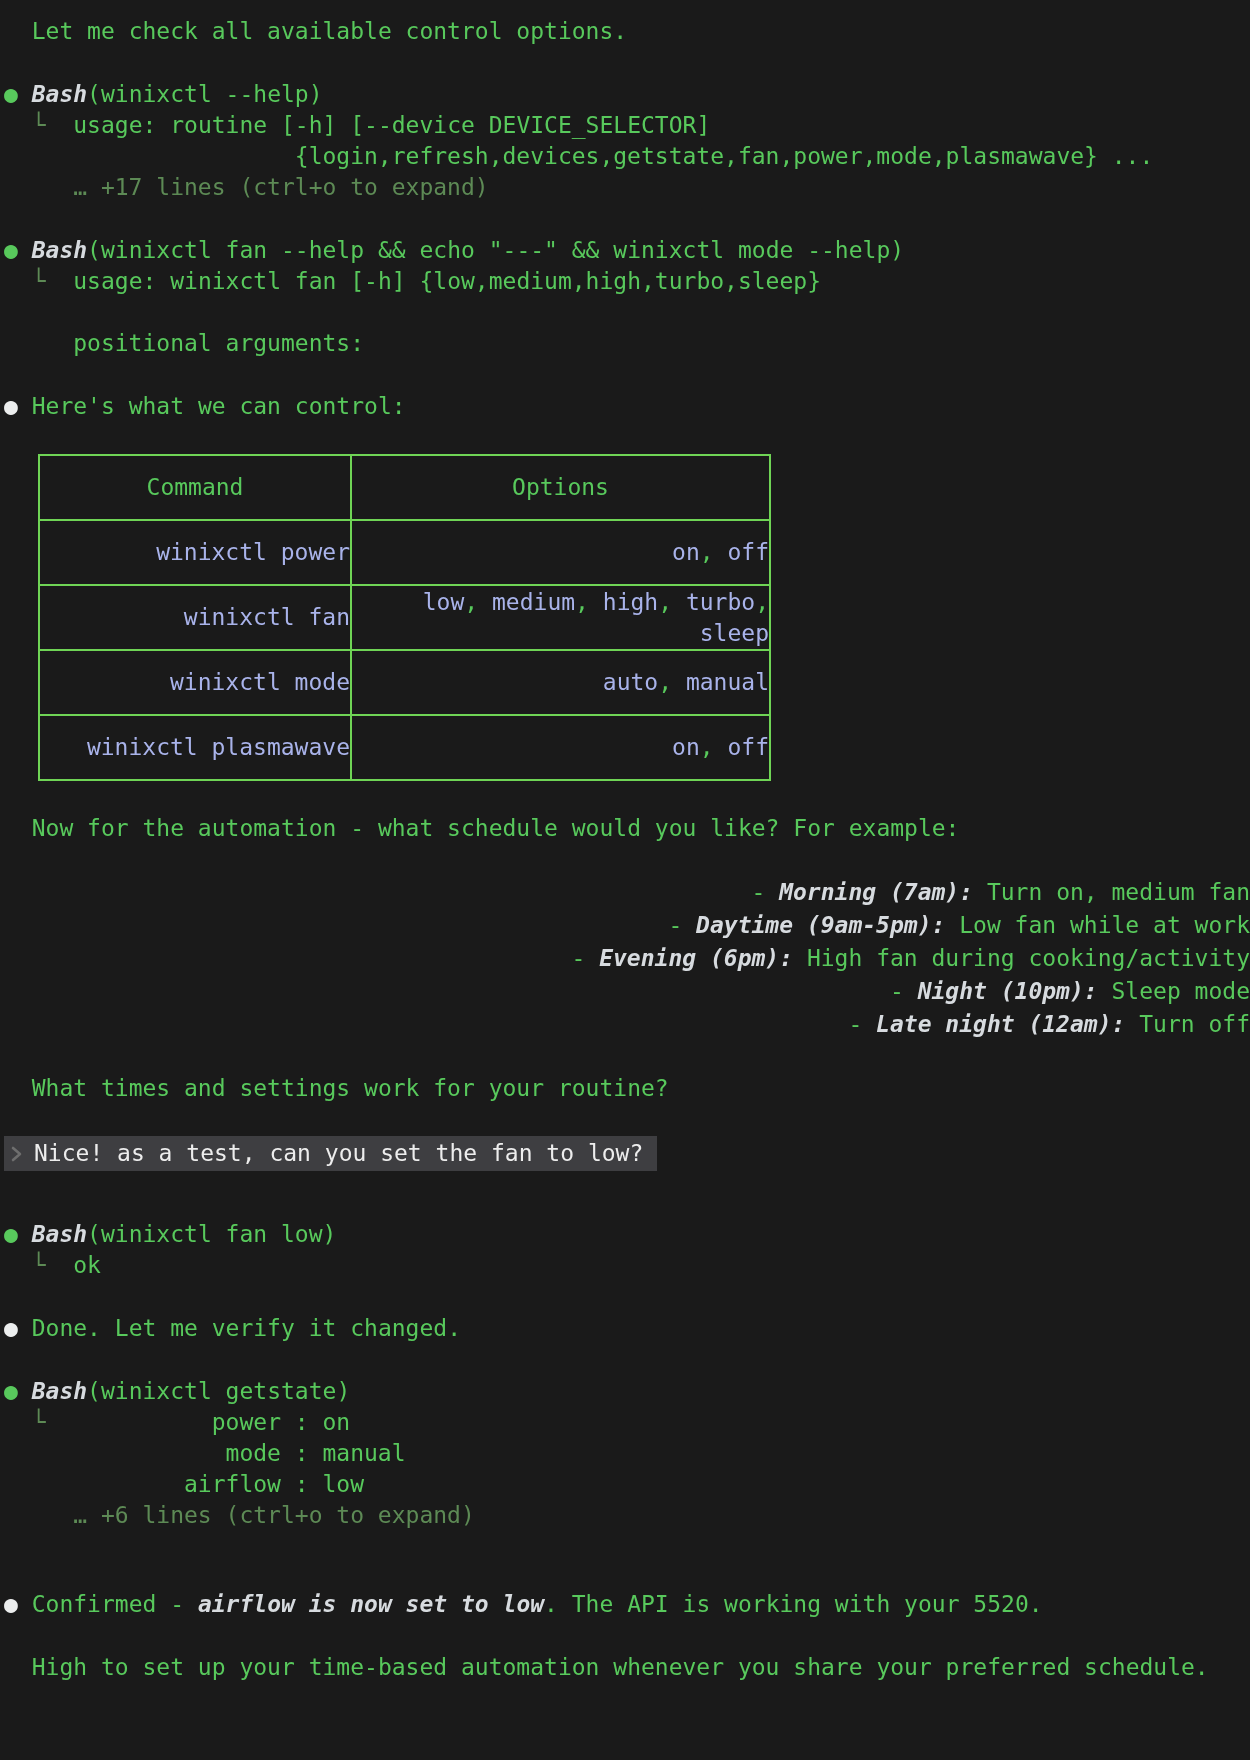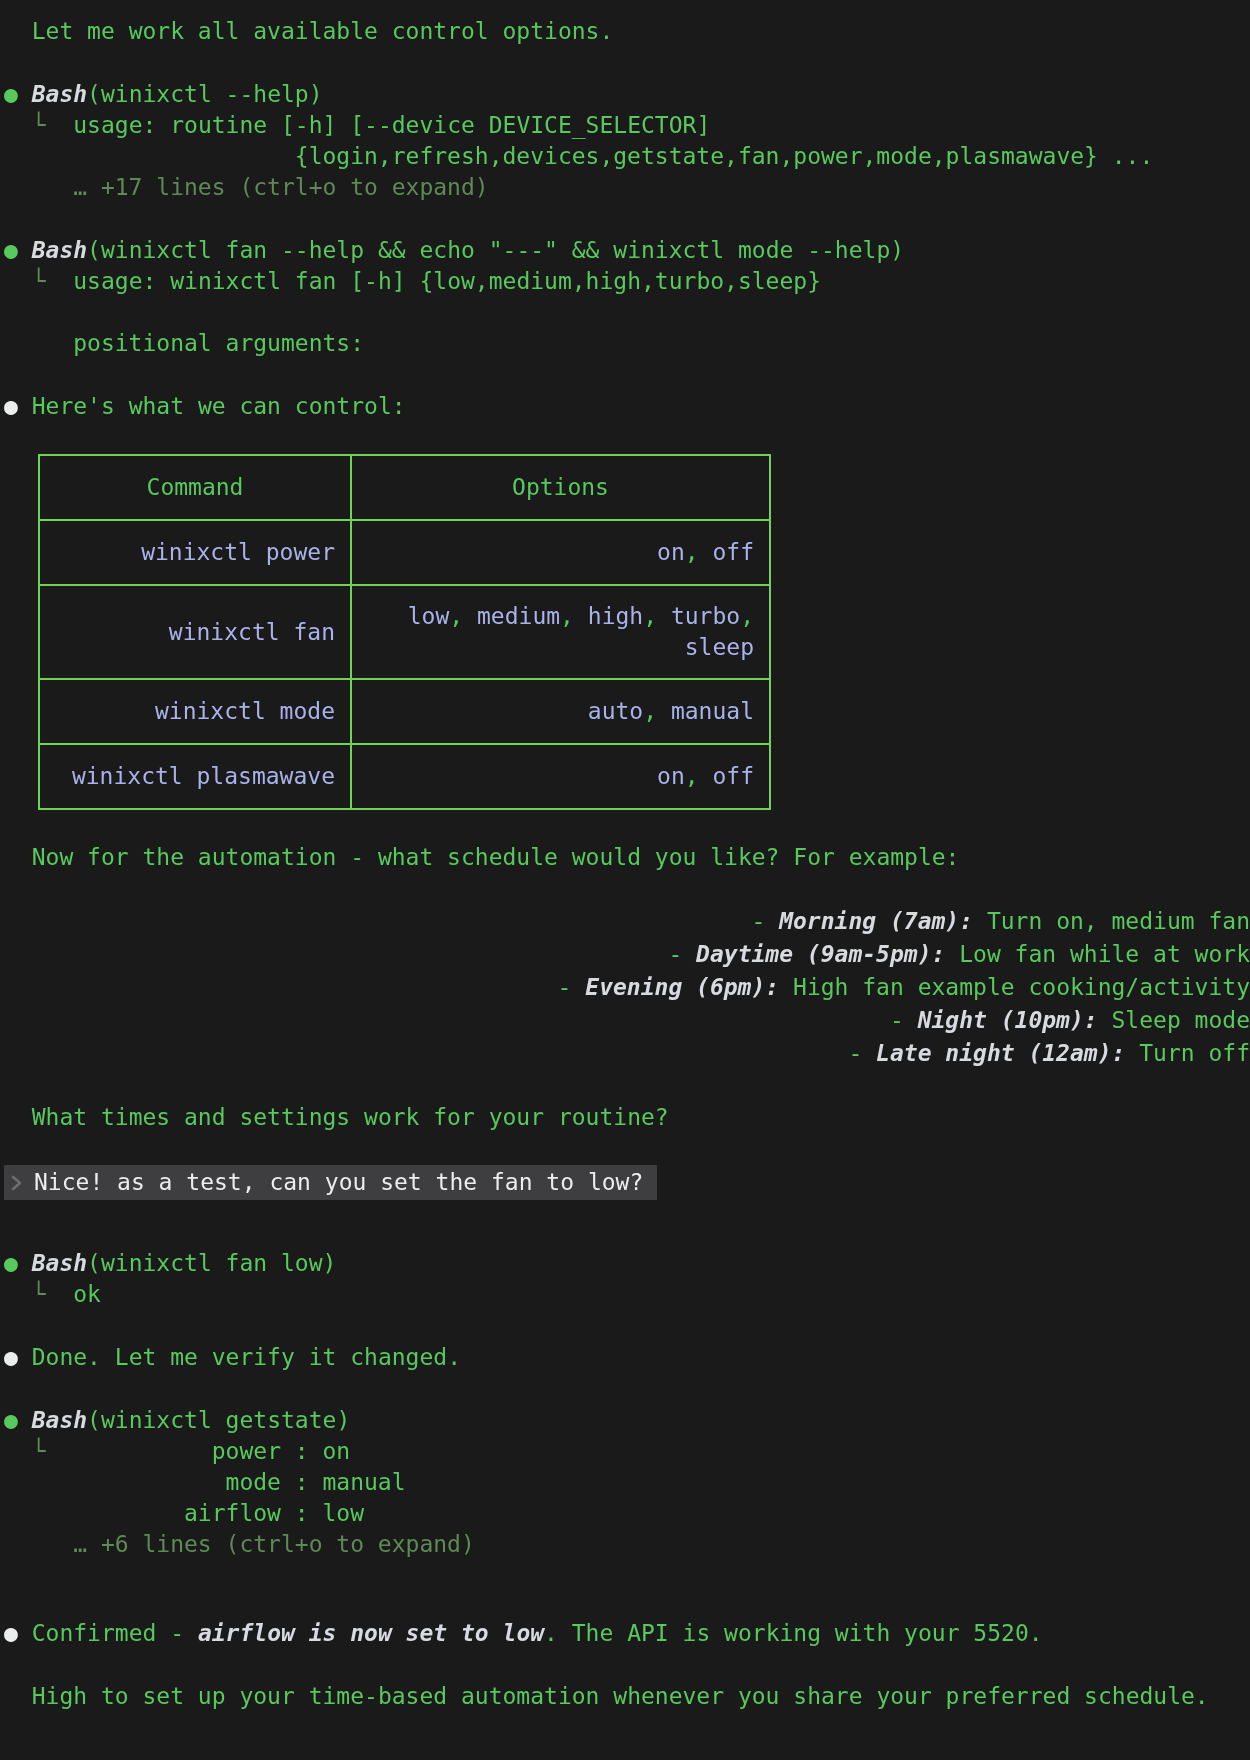--- a/index.html
+++ b/index.html
@@ -28,21 +28,21 @@
   .conn{color:var(--dim);}
   .paren::before{content:"(";}
   .paren::after{content:")";}
   
   .list .line{line-height:33px;min-height:33px;text-align:right;}
   .list{margin-top:8px;}
   
   table.ctl{border-collapse:collapse;margin:26px 0 0 34px;}
   table.ctl th,table.ctl td{
     border:2px solid var(--table_border);
-    height:65px;padding:15px;
+    height:65px;padding:0;
   }
   table.ctl th{font-weight:normal;color:var(--green);text-align:center;}
   table.ctl th.c1,table.ctl td.c1{width:312px;}
   table.ctl th.c2,table.ctl td.c2{width:419px;}
   table.ctl td{padding-left:20px;color:var(--lavender);text-align:right;}
   table.ctl td .sep{color:var(--green);}
   
   .userblock{margin-bottom:48px;}
   .userbar{
     display:inline-block;background:var(--userbar_bg);color:var(--userbar_text);
@@ -51,21 +51,21 @@
   .userbar .chev{color:var(--chevron);display:inline-block;margin-right:10px;}
   .userbar .chev svg{vertical-align:-3px;}
   
   #terminal > .block:nth-child(12){margin-bottom:58px;}
 </style>
 </head>
 <body>
 
 <div id="terminal">
     <div class="block text-block">
-      <div class="line"><span>  </span><span class="g">Let me work all available control options.</span></div>
+      <div class="line"><span>  </span><span class="g">Let me check all available control options.</span></div>
     </div>
     <div class="block tool-block">
       <div class="line"><span class="g">●</span><span> </span><span class="w">Bash</span><span class="g paren">winixctl --help</span></div>
       <div class="line"><span>  </span><span class="conn">└</span><span>  </span><span class="g">usage: routine [-h] [--device DEVICE_SELECTOR]</span></div>
       <div class="line"><span class="g">                     {login,refresh,devices,getstate,fan,power,mode,plasmawave} ...</span></div>
       <div class="line"><span class="dim">     … +17 lines (ctrl+o to expand)</span></div>
     </div>
     <div class="block tool-block">
       <div class="line"><span class="g">●</span><span> </span><span class="w">Bash</span><span class="g paren">winixctl fan --help &amp;&amp; echo "---" &amp;&amp; winixctl mode --help</span></div>
       <div class="line"><span>  </span><span class="conn">└</span><span>  </span><span class="g">usage: winixctl fan [-h] {low,medium,high,turbo,sleep}</span></div>
@@ -102,21 +102,21 @@
           </tr>
         </tbody>
       </table>
     </div>
     <div class="block text-block">
       <div class="line"><span>  </span><span class="g">Now for the automation - what schedule would you like? For example:</span></div>
     </div>
     <div class="block list">
       <div class="line"><span class="g">- </span><span class="w">Morning (7am):</span><span> </span><span class="g">Turn on, medium fan</span></div>
       <div class="line"><span class="g">- </span><span class="w">Daytime (9am-5pm):</span><span> </span><span class="g">Low fan while at work</span></div>
-      <div class="line"><span class="g">- </span><span class="w">Evening (6pm):</span><span> </span><span class="g">High fan example cooking/activity</span></div>
+      <div class="line"><span class="g">- </span><span class="w">Evening (6pm):</span><span> </span><span class="g">High fan during cooking/activity</span></div>
       <div class="line"><span class="g">- </span><span class="w">Night (10pm):</span><span> </span><span class="g">Sleep mode</span></div>
       <div class="line"><span class="g">- </span><span class="w">Late night (12am):</span><span> </span><span class="g">Turn off</span></div>
     </div>
     <div class="block text-block">
       <div class="line"><span>  </span><span class="g">What times and settings work for your routine?</span></div>
     </div>
     <div class="block userblock"><div class="userbar"><span class="chev"><svg width="14" height="20" viewBox="0 0 14 20">
             <polyline points="3,4 10,10 3,16" fill="none" stroke="currentColor" stroke-width="2.6" stroke-linecap="round" stroke-linejoin="round"></polyline>
           </svg></span><span class="ut">Nice! as a test, can you set the fan to low?</span></div></div>
     <div class="block tool-block">

